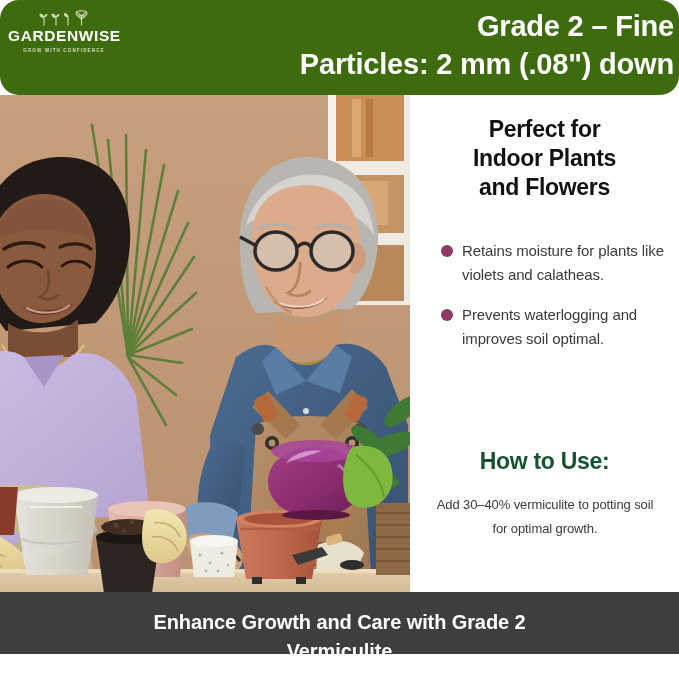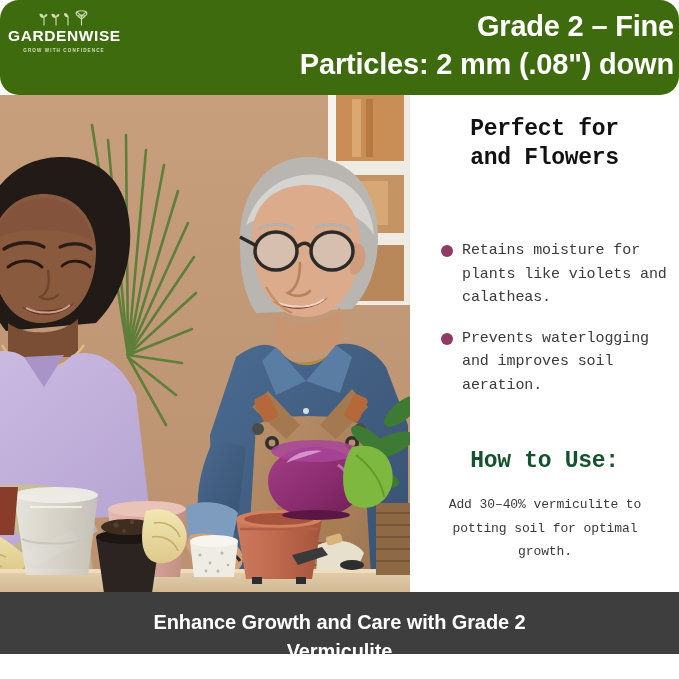--- a/index.html
+++ b/index.html
@@ -90,21 +90,20 @@
   .photo-svg { display: block; width: 410px; height: 497px; }
 
   
   .info-panel {
     position: absolute;
     left: 410px;
     top: 95px;
     width: 269px;
     height: 497px;
     background: #ffffff;
-    font-family: Liberation Mono, monospace;
   }
   .panel-heading {
     position: absolute;
     left: 8px;
     top: 20px;
     width: 253px;
     text-align: center;
     color: #111111;
     font-size: 23px;
     font-weight: bold;
@@ -489,31 +488,32 @@
       <rect x="326" y="440" width="16" height="9" rx="3" fill="#d8b47a" transform="rotate(-16 334 444)"></rect>
 
       <ellipse cx="352" cy="470" rx="12" ry="5" fill="#2e2e2e"></ellipse>
     </svg>
   </div>
 
   <div class="info-panel">
 
     <div class="panel-heading">
       <span class="h-line">Perfect for</span>
+      <span class="h-line">Indoor Plants</span>
       <span class="h-line">and Flowers</span>
     </div>
 
     <ul class="bullet-list" style="list-style:none;margin:4px;padding:0;">
       <li class="bullet-item">
         <span class="bullet-dot"></span>
         <span>Retains moisture for plants like violets and calatheas.</span>
       </li>
       <li class="bullet-item">
         <span class="bullet-dot"></span>
-        <span>Prevents waterlogging and improves soil aeration.</span>
+        <span>Prevents waterlogging and improves soil optimal.</span>
       </li>
     </ul>
 
     <div class="howto-heading">How to Use:</div>
     <div class="howto-body">Add 30–40% vermiculite to potting soil for optimal growth.</div>
   </div>
 
   <div class="footer-banner">
     <div class="footer-text">
       <span class="f-line">Enhance Growth and Care with Grade 2</span>

